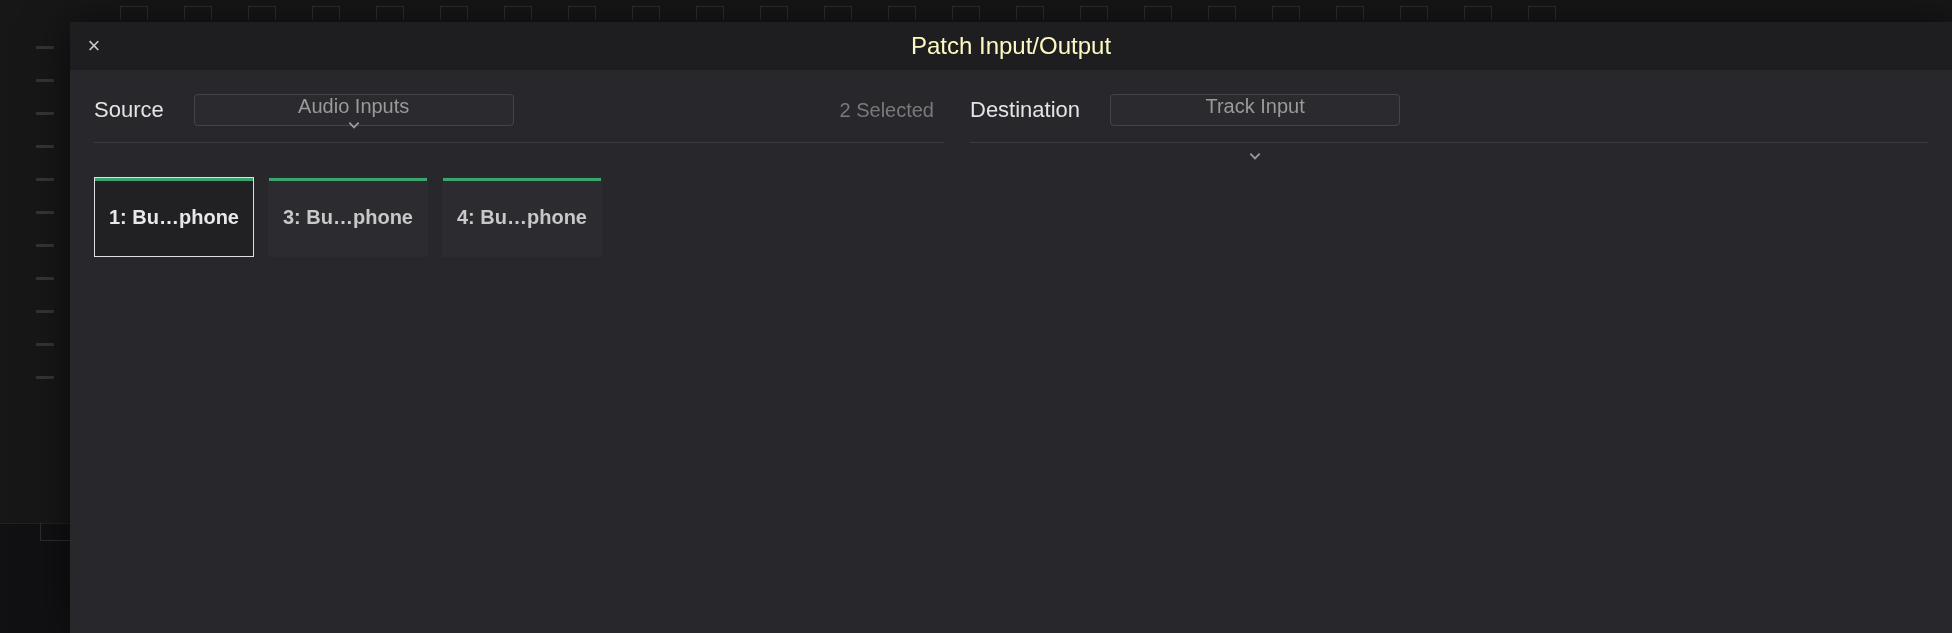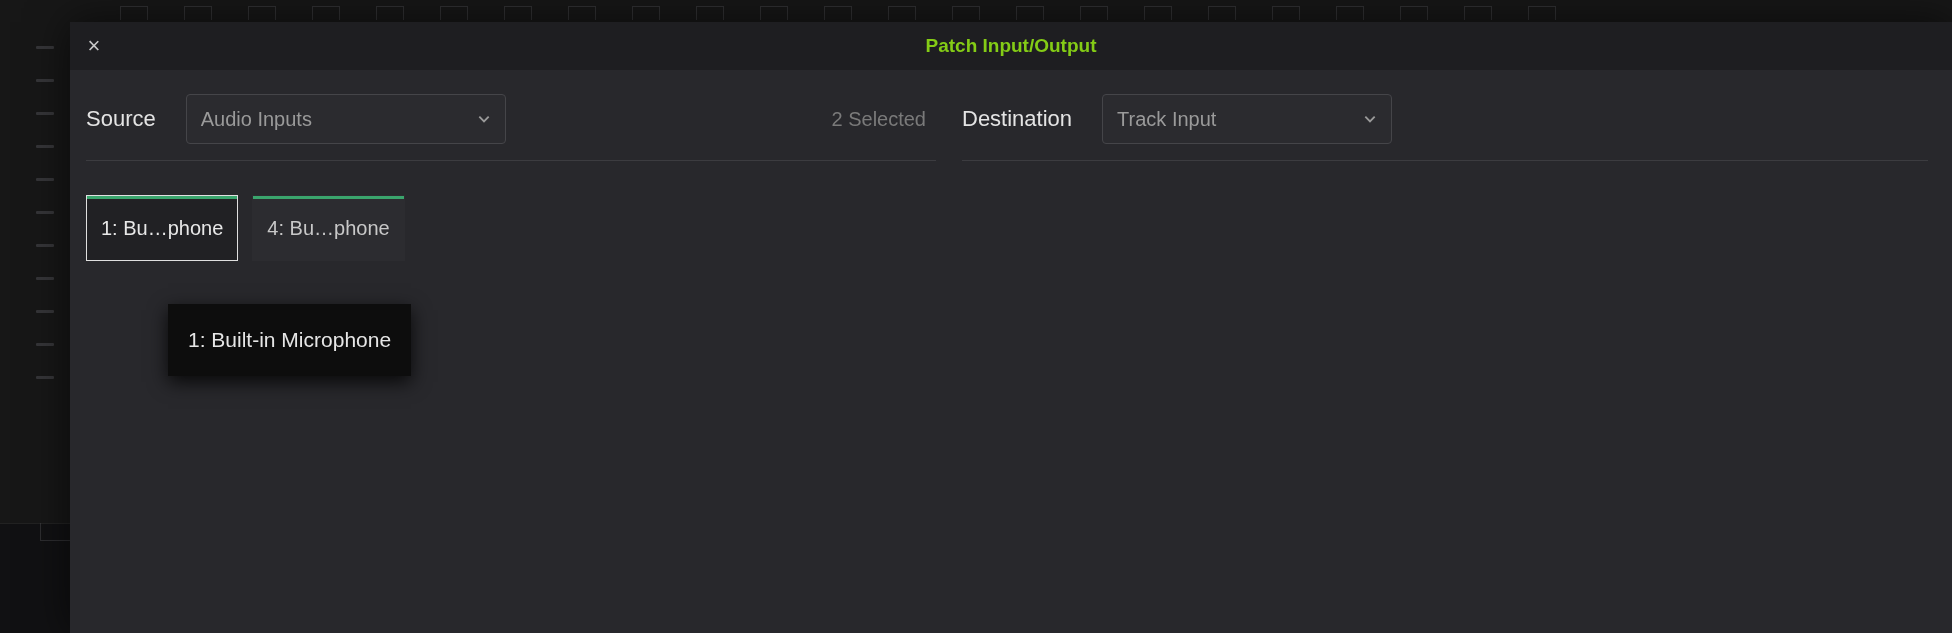--- a/index.html
+++ b/index.html
@@ -103,27 +103,27 @@
   .close-btn {
     width: 48px; height: 48px;
     display: flex; align-items: center; justify-content: center;
     cursor: pointer;
     color: var(--text);
     font-size: 22px;
   }
   .modal-title {
     position: absolute;
     left: 50%; transform: translateX(-50%);
-    font-size: 19px;
-    font-weight: 700;
-    color: #84cc16;
+    font-size: 24px;
+    font-weight: 400;
+    color: #fef9c3;
   }
 
   .modal-body {
-    padding: 24px 24px 0 16px;
+    padding: 24px 24px 0 24px;
     display: flex;
     gap: 26px;
     align-items: flex-start;
   }
 
   .section {
     display: flex;
     flex-direction: column;
   }
   .section.source { flex: 0 0 850px; }
@@ -144,24 +144,25 @@
     color: #e4e4e4;
   }
 
   .dropdown {
     display: flex;
     align-items: center;
     justify-content: space-between;
     background: var(--dropdown-bg);
     border: 1px solid var(--dropdown-border);
     border-radius: 4px;
-    height: 50px;
+    height: 32px;
     min-width: 320px;
     padding: 0 14px;
     cursor: pointer;
+    flex-direction: column;
   }
   .dropdown .value {
     font-size: 20px;
     color: var(--text-dim);
   }
   .chevron {
     width: 14px; height: 14px;
     display: inline-block;
   }
   .chevron svg { width: 100%; height: 100%; }
@@ -176,28 +177,29 @@
   .cards {
     display: flex;
     gap: 14px;
     margin-top: 34px;
     flex-wrap: wrap;
   }
 
   .card {
     position: relative;
     background: var(--bg-card);
-    height: 66px;
+    height: 80px;
     min-width: 148px;
     display: flex;
     align-items: center;
     justify-content: center;
     padding: 0 14px;
     cursor: pointer;
     border: 1px solid transparent;
+    font-weight: bold;
   }
   .card.selected {
     background: var(--bg-card-sel);
     border: 1px solid var(--border-sel);
   }
   .card-stripe {
     position: absolute;
     left: 0; right: 0; top: 0;
     height: 3px;
     background: var(--green);
@@ -295,20 +297,24 @@
         </div>
         <div class="selected-count">2 Selected</div>
       </div>
       <div class="cards">
         <div class="card selected">
           <div class="card-stripe"></div>
           <span class="label">1: Bu…phone</span>
         </div>
         <div class="card">
           <div class="card-stripe"></div>
+          <span class="label">3: Bu…phone</span>
+        </div>
+        <div class="card">
+          <div class="card-stripe"></div>
           <span class="label">4: Bu…phone</span>
         </div>
       </div>
     </div>
 
     <div class="section dest">
       <div class="section-row">
         <div class="section-label">Destination</div>
         <div class="dropdown" style="min-width:290px;gap:31px;">
           <span class="value">Track Input</span>
@@ -316,15 +322,14 @@
             <svg viewBox="0 0 12 12">
                 <path d="M2 4 L6 8 L10 4" fill="none" stroke="#9a9a9a" stroke-width="1.6"></path>
               </svg>
           </span>
         </div>
       </div>
     </div>
 
   </div>
 
-  <div class="tooltip">1: Built-in Microphone</div>
 
 </div>
 
 </body></html>

